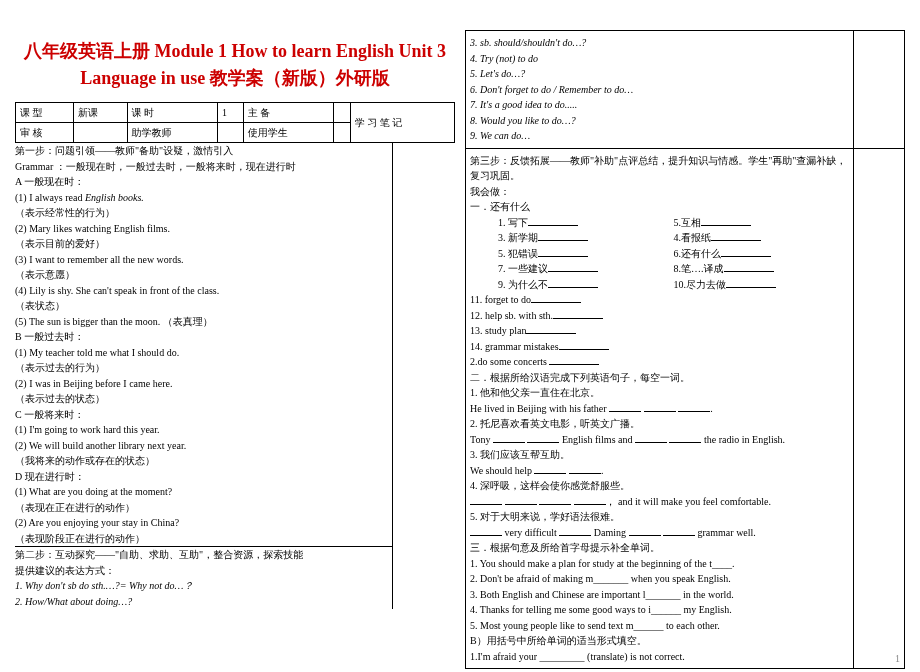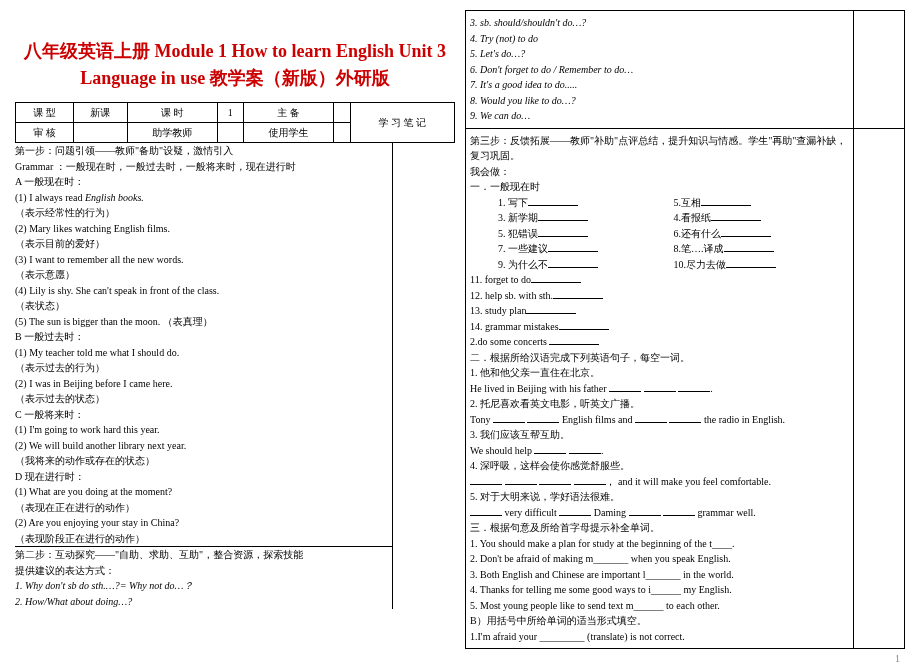--- a/index.html
+++ b/index.html
@@ -1,29 +1,29 @@
 <!DOCTYPE html>
 <html><head>
 <meta charset="utf-8">
 <style>
 body{margin:0;padding:0;font-family:"SimSun","宋体",serif;font-size:11px;line-height:1.5;background:#fff;color:#000}
 .page{width:920px;height:672px;position:relative;display:flex;padding:10px;box-sizing:border-box}
 .col{flex:1;padding:0 5px}
 .col-left{border-right:0}
 h1.title{color:#c00;font-size:18px;font-weight:bold;text-align:center;margin:28px 0 10px;font-family:"SimSun",serif}
 table.hdr{border-collapse:collapse;width:100%;font-size:10px}
-table.hdr td{border:1px solid #000;padding:2px 4px;text-align:center}
+table.hdr td{border:1px solid #000;padding:2px 4px;}
 .content{font-size:10px;line-height:1.55}
 .content p{margin:0;padding:0}
 .indent{padding-left:14px}
 .indent2{padding-left:28px}
 .italic{font-style:italic}
 .gap{display:inline-block;border-bottom:1px solid #000;min-width:50px;height:10px}
 .gap-s{display:inline-block;border-bottom:1px solid #000;min-width:32px;height:10px}
-.rtbl{border-collapse:collapse;width:100%;margin-top:0}
+.rtbl{border-collapse:collapse;width:100%;margin-top:20px}
 .rtbl td{border:1px solid #000;padding:4px;vertical-align:top;font-size:10px}
 .rtbl td.side{width:42px}
 .pgnum{position:absolute;right:20px;bottom:6px;font-size:10px;color:#888}
 .split{display:flex}
 .split-main{flex:1}
 .split-note{width:62px;border-left:1px solid #000;min-height:300px}
 .twocol{display:flex;flex-wrap:wrap}
 .twocol>div{width:50%}
 </style>
 </head>
@@ -105,21 +105,21 @@
     <p class="indent italic">9.  We can do…</p>
     </div>
    </td>
             <td class="side"></td>
           </tr>
    <tr>
             <td>
     <div class="content">
     <p>第三步：反馈拓展——教师"补助"点评总结，提升知识与情感。学生"再助"查漏补缺，复习巩固。</p>
     <p>我会做：</p>
-    <p class="indent">一．一般现在时</p>
+    <p class="indent">一．还有什么</p>
     <div class="indent2 twocol">
       <div><span>1. 写下</span><span class="gap"></span></div>
       <div><span>5.互相</span><span class="gap"></span></div>
       <div><span>3.  新学期</span><span class="gap"></span></div>
       <div><span>4.看报纸</span><span class="gap"></span></div>
       <div><span>5.  犯错误</span><span class="gap"></span></div>
       <div><span>6.还有什么</span><span class="gap"></span></div>
       <div><span>7.  一些建议</span><span class="gap"></span></div>
       <div><span>8.笔….译成</span><span class="gap"></span></div>
       <div><span>9.  为什么不</span><span class="gap"></span></div>

